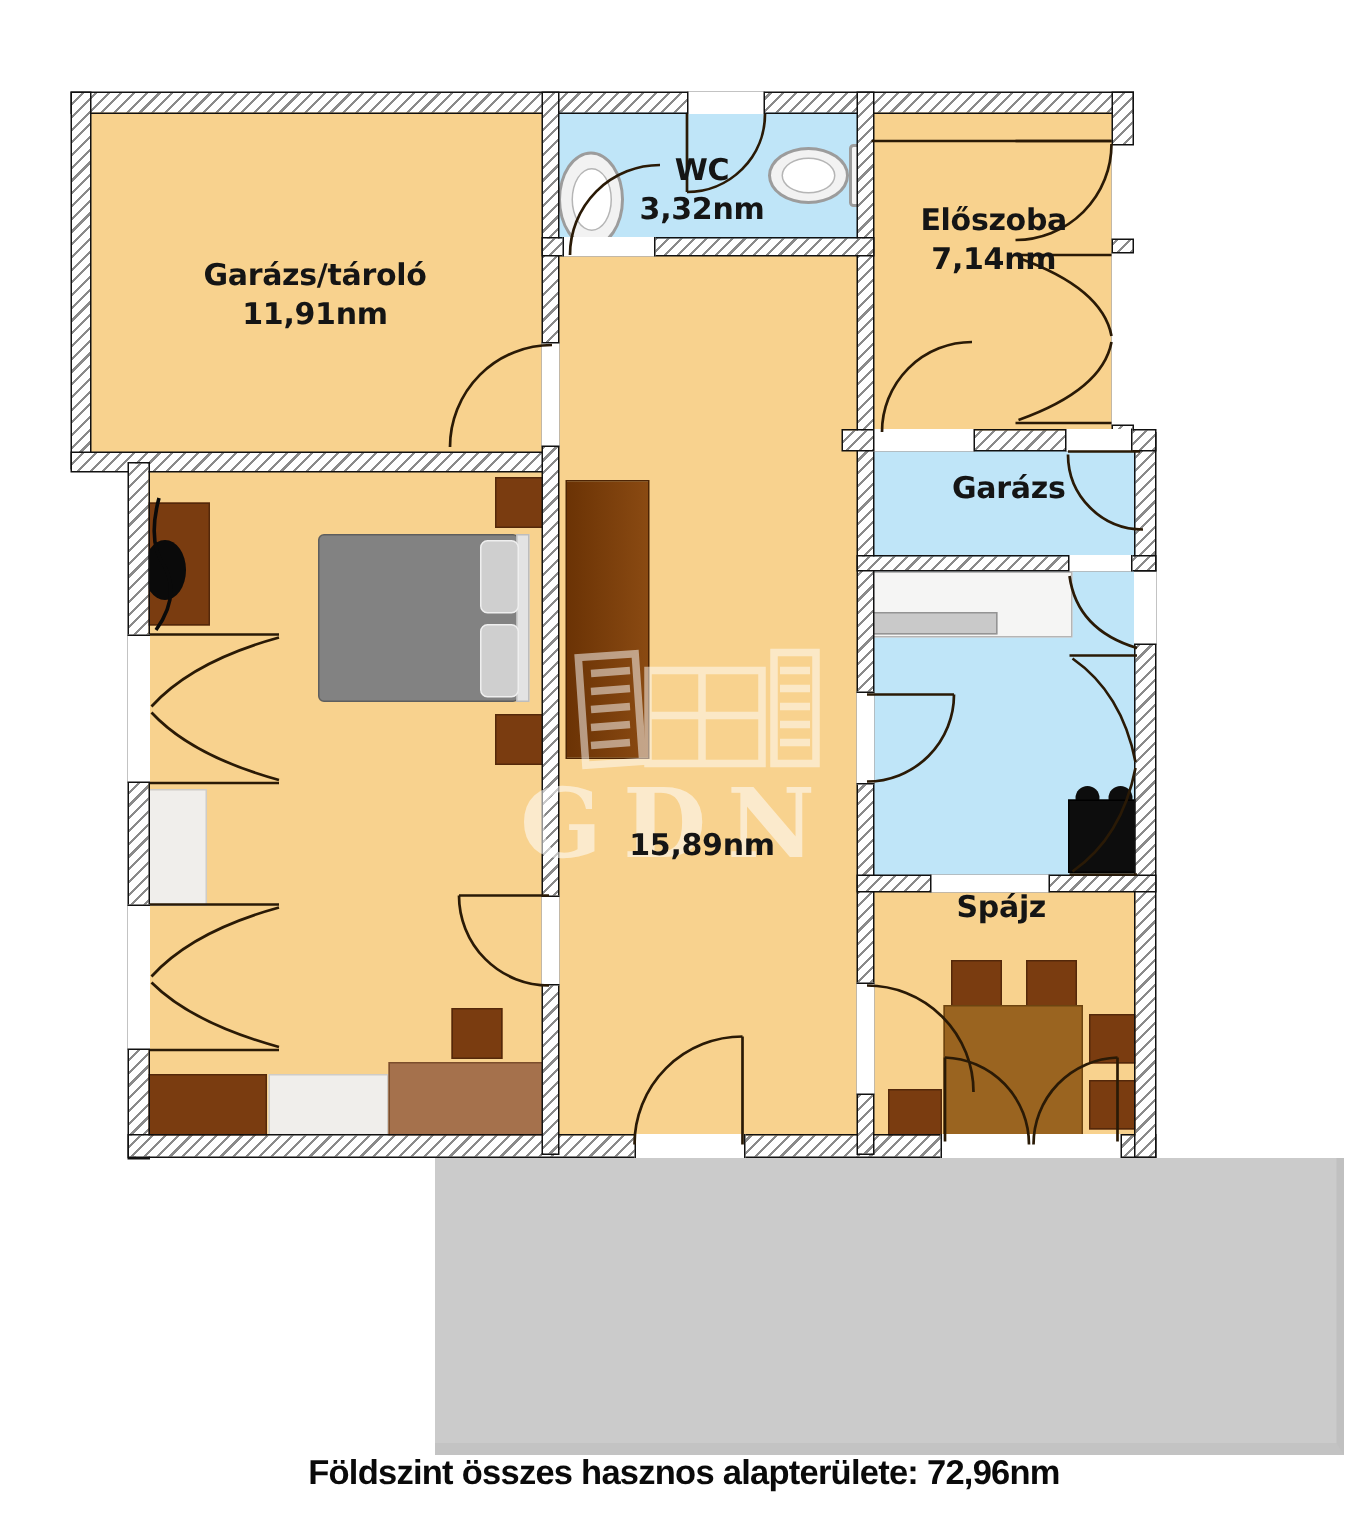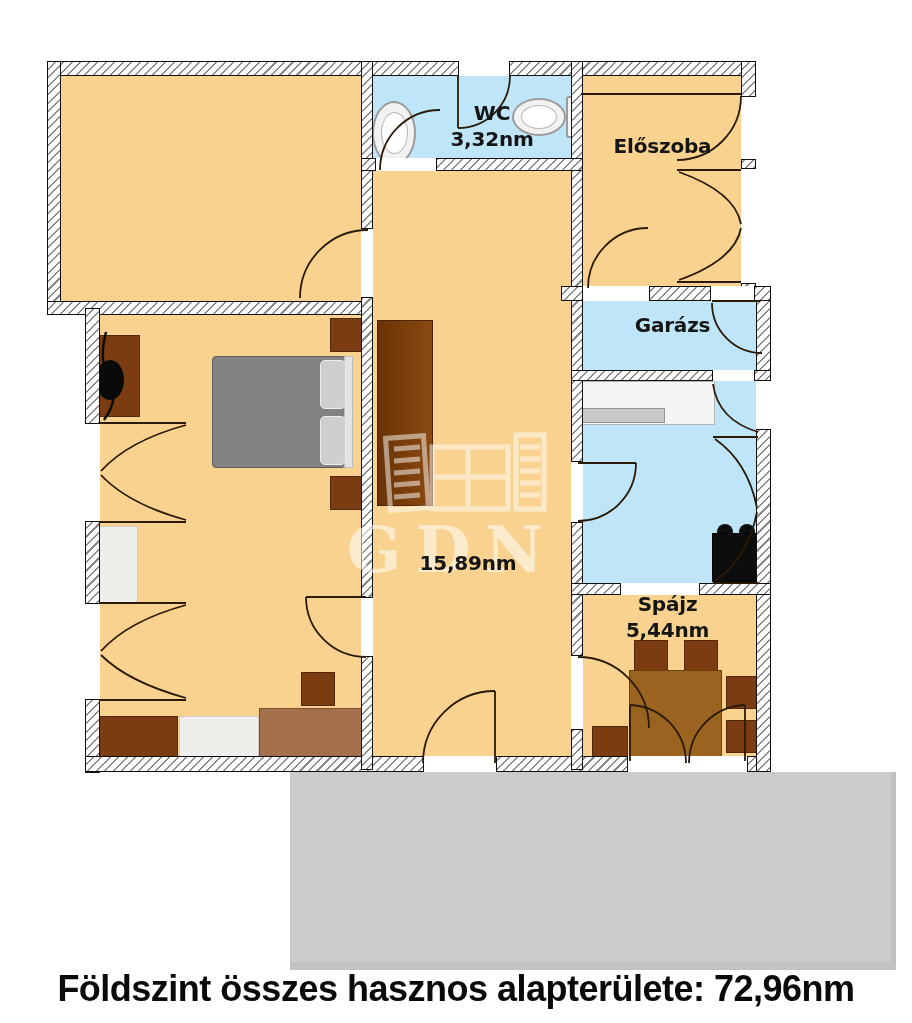--- a/index.html
+++ b/index.html
@@ -30,21 +30,21 @@
   .stove{background:#0d0d0d;border:1px solid #000;}
   .burner{position:absolute;width:16px;height:16px;border-radius:50%;background:#0d0d0d;}
   .oval{position:absolute;border-radius:50%;}
   
   .rlabel{position:absolute;text-align:center;font-weight:bold;color:#151515;
           font-size:20px;line-height:1.3;letter-spacing:-0.2px;}
   .rlabel .area{display:block;}
   .notice{position:absolute;left:0;top:20px;width:820px;text-align:center;
           font-family:"Liberation Sans",sans-serif;font-size:23px;color:#0e0e0e;}
   .footer{position:absolute;left:0;top:968px;width:912px;text-align:center;
-          font-family:"Liberation Sans",sans-serif;font-weight:bold;font-size:36px;
+          font-family:"Liberation Sans",sans-serif;font-weight:bold;font-size:23px;
           letter-spacing:-0.5px;color:#0a0a0a;}
   .terrace{position:absolute;left:290px;top:772px;width:601px;height:190px;
            background:#cbcbcb;border-right:5px solid #c0c0c0;border-bottom:8px solid #c3c3c3;}
   .tlabel{position:absolute;left:350px;top:846px;width:260px;text-align:center;
           font-family:"Liberation Sans",sans-serif;font-weight:bold;font-size:21px;
           line-height:1.22;color:#141414;}
   svg.overlay{position:absolute;left:0;top:0;pointer-events:none;}
   .wm{position:absolute;left:340px;top:425px;width:240px;height:160px;opacity:0.5;}
   .wmtext{position:absolute;left:332px;top:498px;width:240px;text-align:center;
           font-family:"DejaVu Serif",serif;font-size:64px;font-weight:bold;color:#ffffff;
@@ -182,32 +182,36 @@
       <rect x="48" y="12" width="38" height="72" transform="rotate(-4 67 48)"></rect>
       <path d="M54,24 l26,-2 M54,36 l26,-2 M54,48 l26,-2 M54,60 l26,-2 M54,72 l26,-2"></path>
       <rect x="92" y="22" width="76" height="62"></rect>
       <path d="M92,52 h76 M128,22 v62"></path>
       <rect x="176" y="10" width="28" height="74"></rect>
       <path d="M180,22 h20 M180,34 h20 M180,46 h20 M180,58 h20 M180,70 h20"></path>
     </g>
   </svg>
   <div class="wmtext">GDN</div>
 
-  <div class="rlabel" style="left:427px;top:100px;width:130px;">
+  <div class="rlabel" style="left:60px;top:170px;width:300px;">
+    <span>Garázs/tároló</span>
+    <span class="area">11,91nm</span>
+  </div>
+  <div class="rlabel" style="left:403px;top:100px;width:130px;">
     <span>WC</span>
     <span class="area">3,32nm</span>
   </div>
   <div class="rlabel" style="left:585px;top:133px;width:155px;">
     <span>Előszoba</span>
+    <span class="area">7,14nm</span>
   </div>
   <div class="rlabel" style="left:595px;top:312px;width:155px;">
     <span>Garázs</span>
   </div>
   <div class="rlabel" style="left:386px;top:550px;width:164px;">
     <span class="area">15,89nm</span>
   </div>
   <div class="rlabel" style="left:590px;top:591px;width:155px;">
     <span>Spájz</span>
-    <span class="area">5,44nm</span>
   </div>
 
   <div class="footer">Földszint összes hasznos alapterülete: 72,96nm</div>
 </div>
 
 </body></html>

